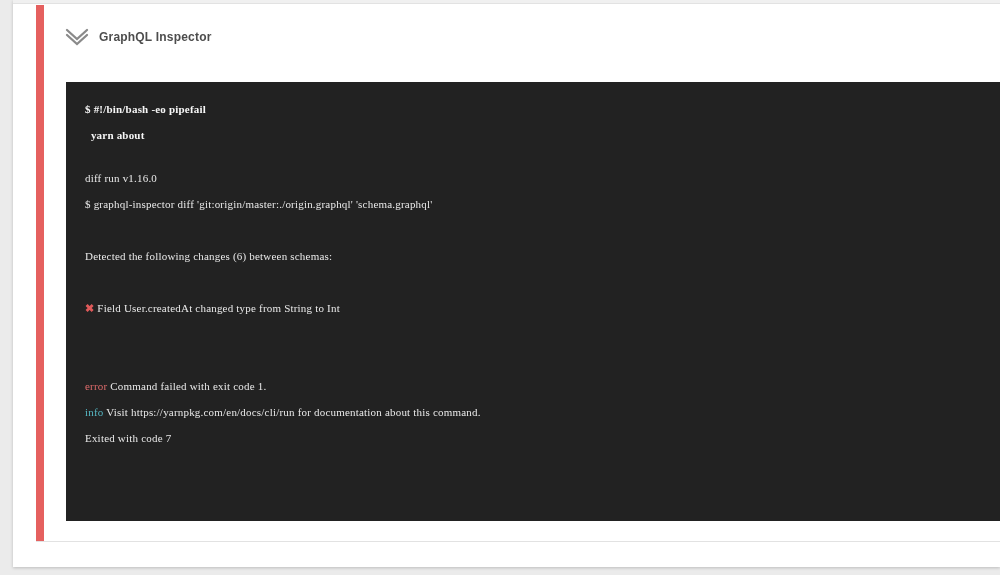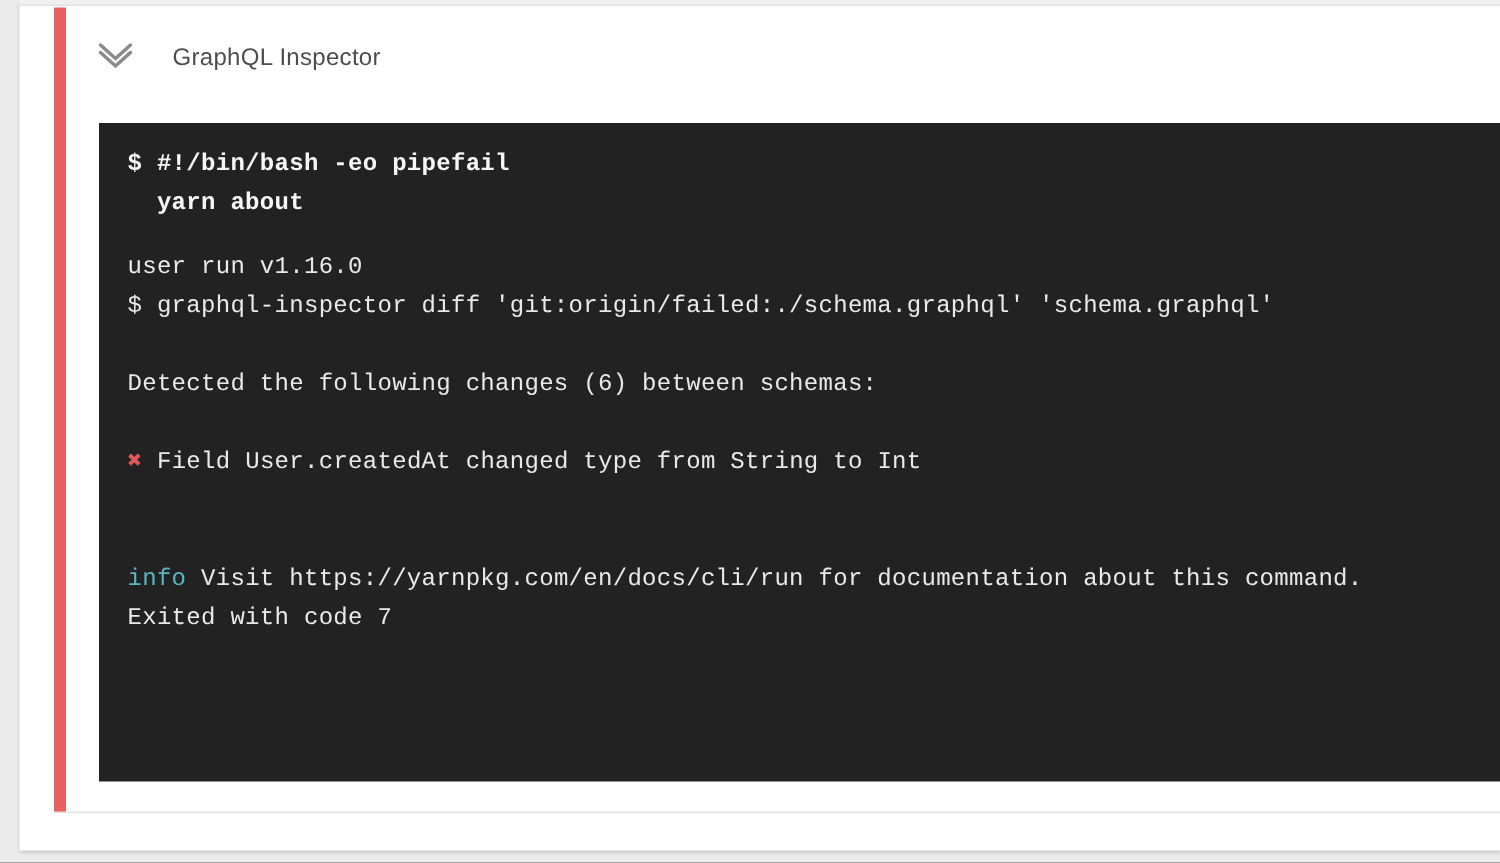--- a/index.html
+++ b/index.html
@@ -41,35 +41,35 @@
     background: transparent;
   }
   .chevron {
     position: absolute;
     left: 20px; top: 20px;
     width: 26px; height: 26px;
     color: var(--c-chevron, #8a8a8a);
   }
   .step-title {
     position: absolute;
-    left: 71px; top: 25px;
-    font-size: 16px;
-    font-weight: normal;
+    left: 55px; top: 25px;
+    font-size: 12px;
+    font-weight: bold;
     color: var(--c-title-text, #4d4d4d);
     letter-spacing: 0.2px;
     white-space: nowrap;
   }
   .terminal {
     position: absolute;
     left: 53px; top: 82px; right: 0;
     height: 439px;
     background: var(--c-terminal-bg, #222222);
     color: var(--c-terminal-text, #e9e9e9);
-    font-family: Liberation Mono, monospace;
-    font-size: 16px;
+    font-family: Liberation Serif, serif;
+    font-size: 11px;
     letter-spacing: 0.2px;
     padding: 14px 24px 16px 19px;
     overflow: hidden;
   }
   .tline {
     white-space: pre;
     line-height: 26px;
     height: 26px;
   }
   .tline.command { font-weight: bold; color: var(--c-command-text, #f7f7f7); }
@@ -100,27 +100,28 @@
           <polyline points="3,10 13,19 23,10" fill="none" stroke="currentColor" stroke-width="2.3" stroke-linecap="round" stroke-linejoin="miter"></polyline>
         </svg>
       </span>
       <span class="step-title">GraphQL Inspector</span>
     </div>
 
     <div class="terminal">
         <div class="tline command">$ #!/bin/bash -eo pipefail</div>
         <div class="tline command">  yarn about</div>
         <div class="tline spacer"></div>
-        <div class="tline plain">user run v1.16.0</div>
-        <div class="tline plain">$ graphql-inspector diff 'git:origin/failed:./schema.graphql' 'schema.graphql'</div>
+        <div class="tline plain">diff run v1.16.0</div>
+        <div class="tline plain">$ graphql-inspector diff 'git:origin/master:./origin.graphql' 'schema.graphql'</div>
         <div class="tline blank"></div>
         <div class="tline plain">Detected the following changes (6) between schemas:</div>
         <div class="tline blank"></div>
         <div class="tline breaking"><span class="marker">✖</span> Field User.createdAt changed type from String to Int</div>
         <div class="tline blank"></div>
         <div class="tline blank"></div>
+        <div class="tline tagged"><span class="tag error">error</span> Command failed with exit code 1.</div>
         <div class="tline tagged"><span class="tag info">info</span> Visit https://yarnpkg.com/en/docs/cli/run for documentation about this command.</div>
         <div class="tline plain">Exited with code 7</div>
       </div>
 
     <div class="bottom-divider"></div>
   </div>
 </div>
 
 </body></html>

